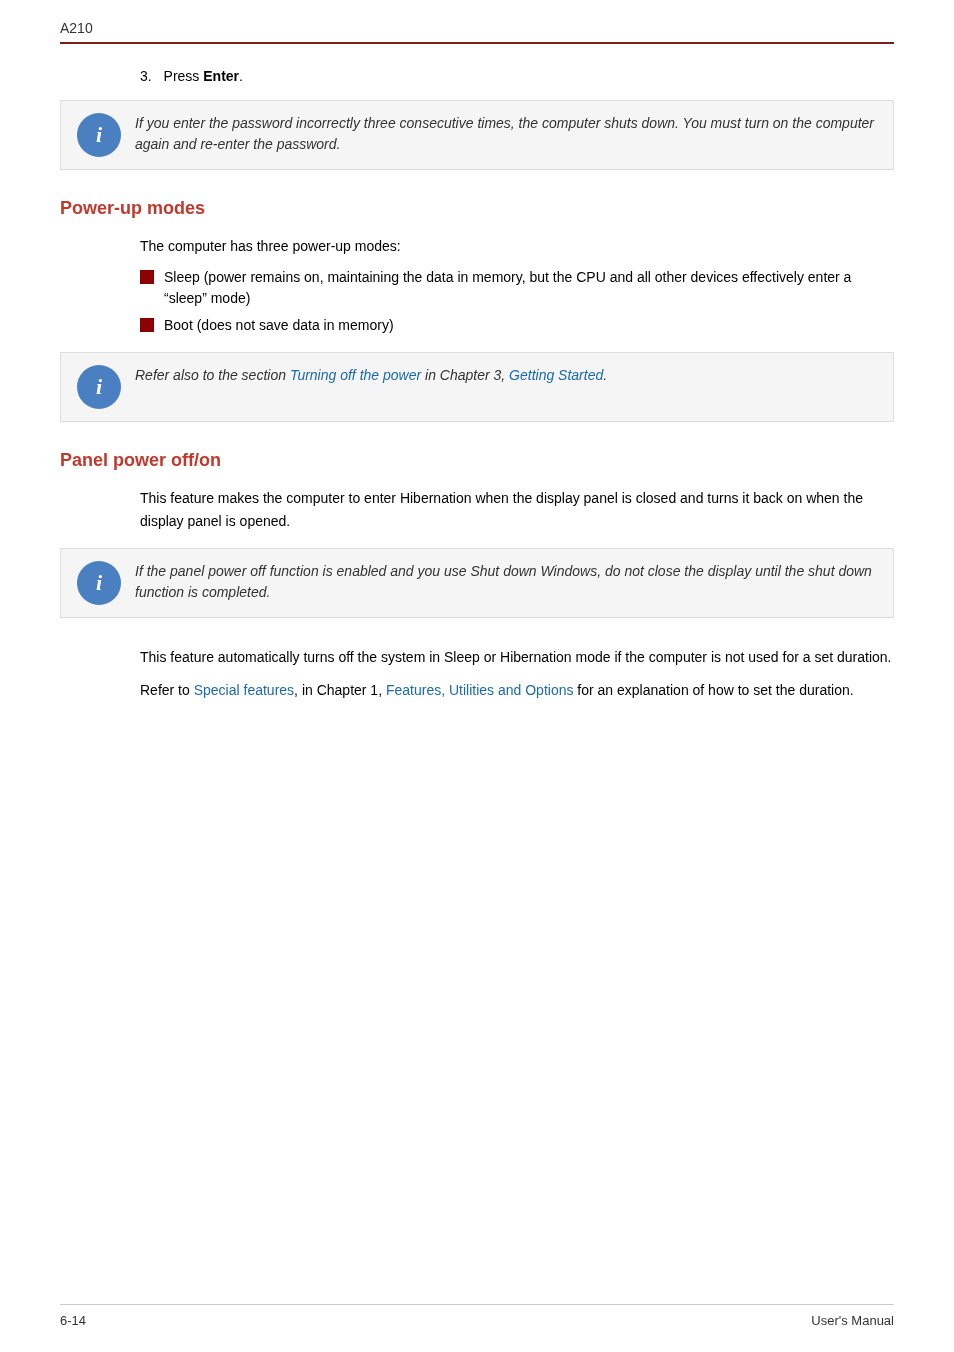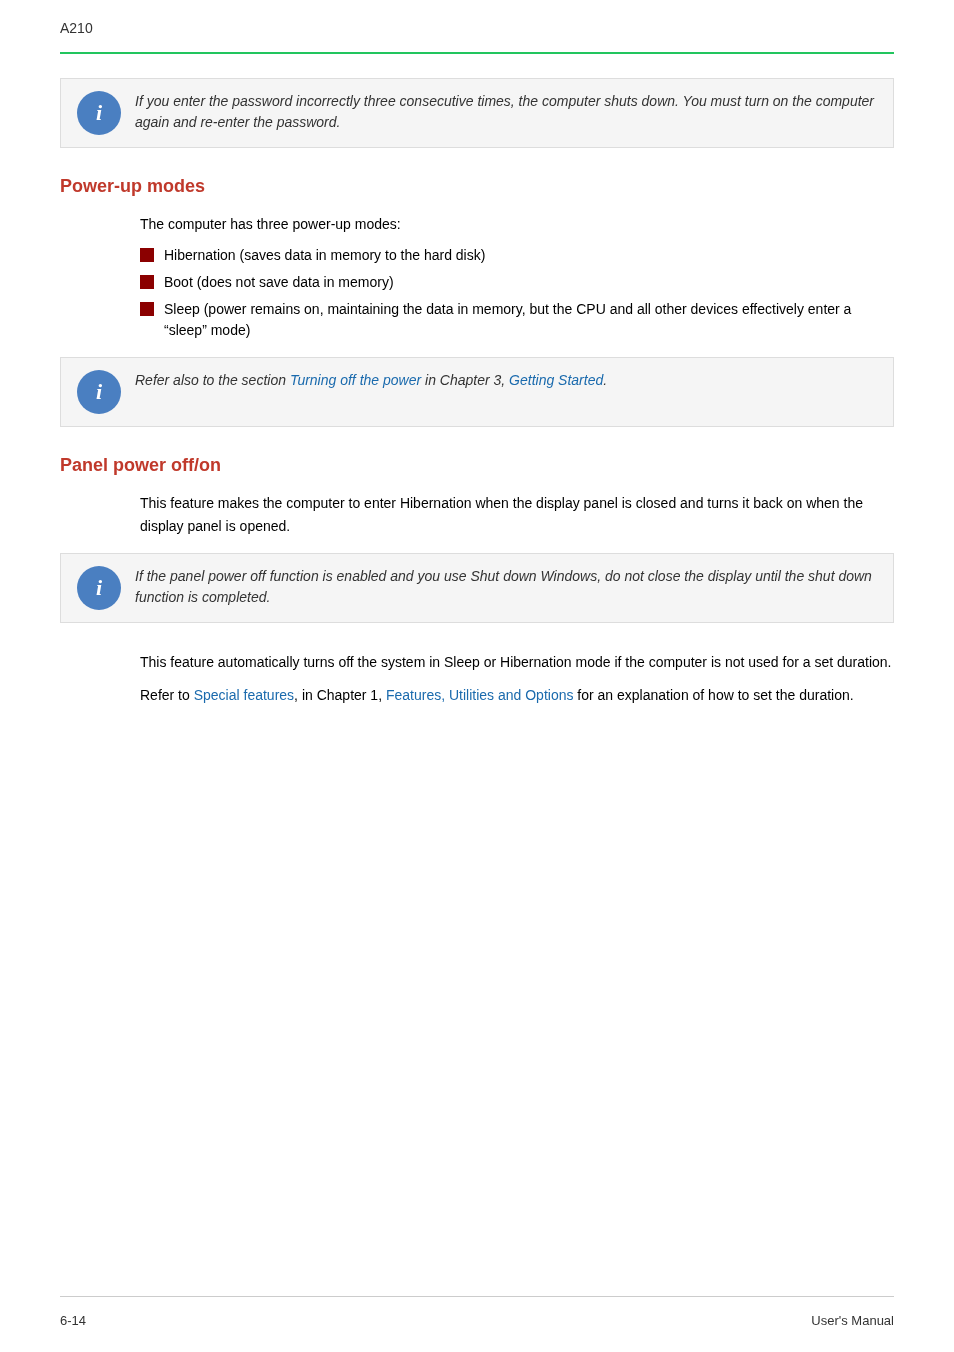--- a/index.html
+++ b/index.html
@@ -23,22 +23,22 @@
       min-height: 1352px;
       background: #fff;
       padding: 20px 60px 40px 60px;
       position: relative;
     }
 
     .header {
       display: flex;
       justify-content: flex-start;
       align-items: flex-start;
-      border-bottom: 2px solid #22c55e;
-      padding-bottom: 16px;
+      border-bottom: 2px solid #7f1d1d;
+      padding-bottom: 6px;
       margin-bottom: 24px;
     }
 
     .header-model {
       font-size: 14px;
       color: #333;
     }
 
     .step-line {
       margin-left: 80px;
@@ -143,62 +143,62 @@
 
     .footer {
       position: absolute;
       bottom: 24px;
       left: 60px;
       right: 60px;
       display: flex;
       justify-content: space-between;
       align-items: center;
       border-top: 1px solid #ccc;
-      padding-top: 16px;
+      padding-top: 8px;
       font-size: 13px;
       color: #333;
     }
 
     .note-box-wrapper {
       margin-bottom: 28px;
     }
   </style>
 </head>
 <body>
 
 <div class="page">
 
   <div class="header">
     <span class="header-model">A210</span>
   </div>
 
+  <div class="step-line">
+    <span class="step-number">3.</span>
+    <span>Press </span><span class="step-bold">Enter</span><span>.</span>
+  </div>
 
   <div class="note-box note-box-wrapper">
     <div class="note-icon">
       <span>i</span>
     </div>
     <div class="note-text">If you enter the password incorrectly three consecutive times, the computer shuts down. You must turn on the computer again and re-enter the password.</div>
   </div>
 
   <div class="section-divider">
     <div class="section-heading">Power-up modes</div>
     <div class="section-body">
       <p class="section-intro">The computer has three power-up modes:</p>
       <ul class="bullet-list">
         <li>
           <span class="bullet-square"></span>
-          <span>Hibernation (saves data in memory to the hard disk)</span>
+          <span>Sleep (power remains on, maintaining the data in memory, but the CPU and all other devices effectively enter a “sleep” mode)</span>
         </li>
         <li>
           <span class="bullet-square"></span>
           <span>Boot (does not save data in memory)</span>
-        </li>
-        <li>
-          <span class="bullet-square"></span>
-          <span>Sleep (power remains on, maintaining the data in memory, but the CPU and all other devices effectively enter a “sleep” mode)</span>
         </li>
       </ul>
     </div>
 
     <div class="note-box">
       <div class="note-icon">
         <span>i</span>
       </div>
       <div class="note-text">
         <span>Refer also to the section </span><a class="link-text" href="#">Turning off the power</a><span> in Chapter 3, </span><a class="link-text" href="#">Getting Started</a><span>.</span>

